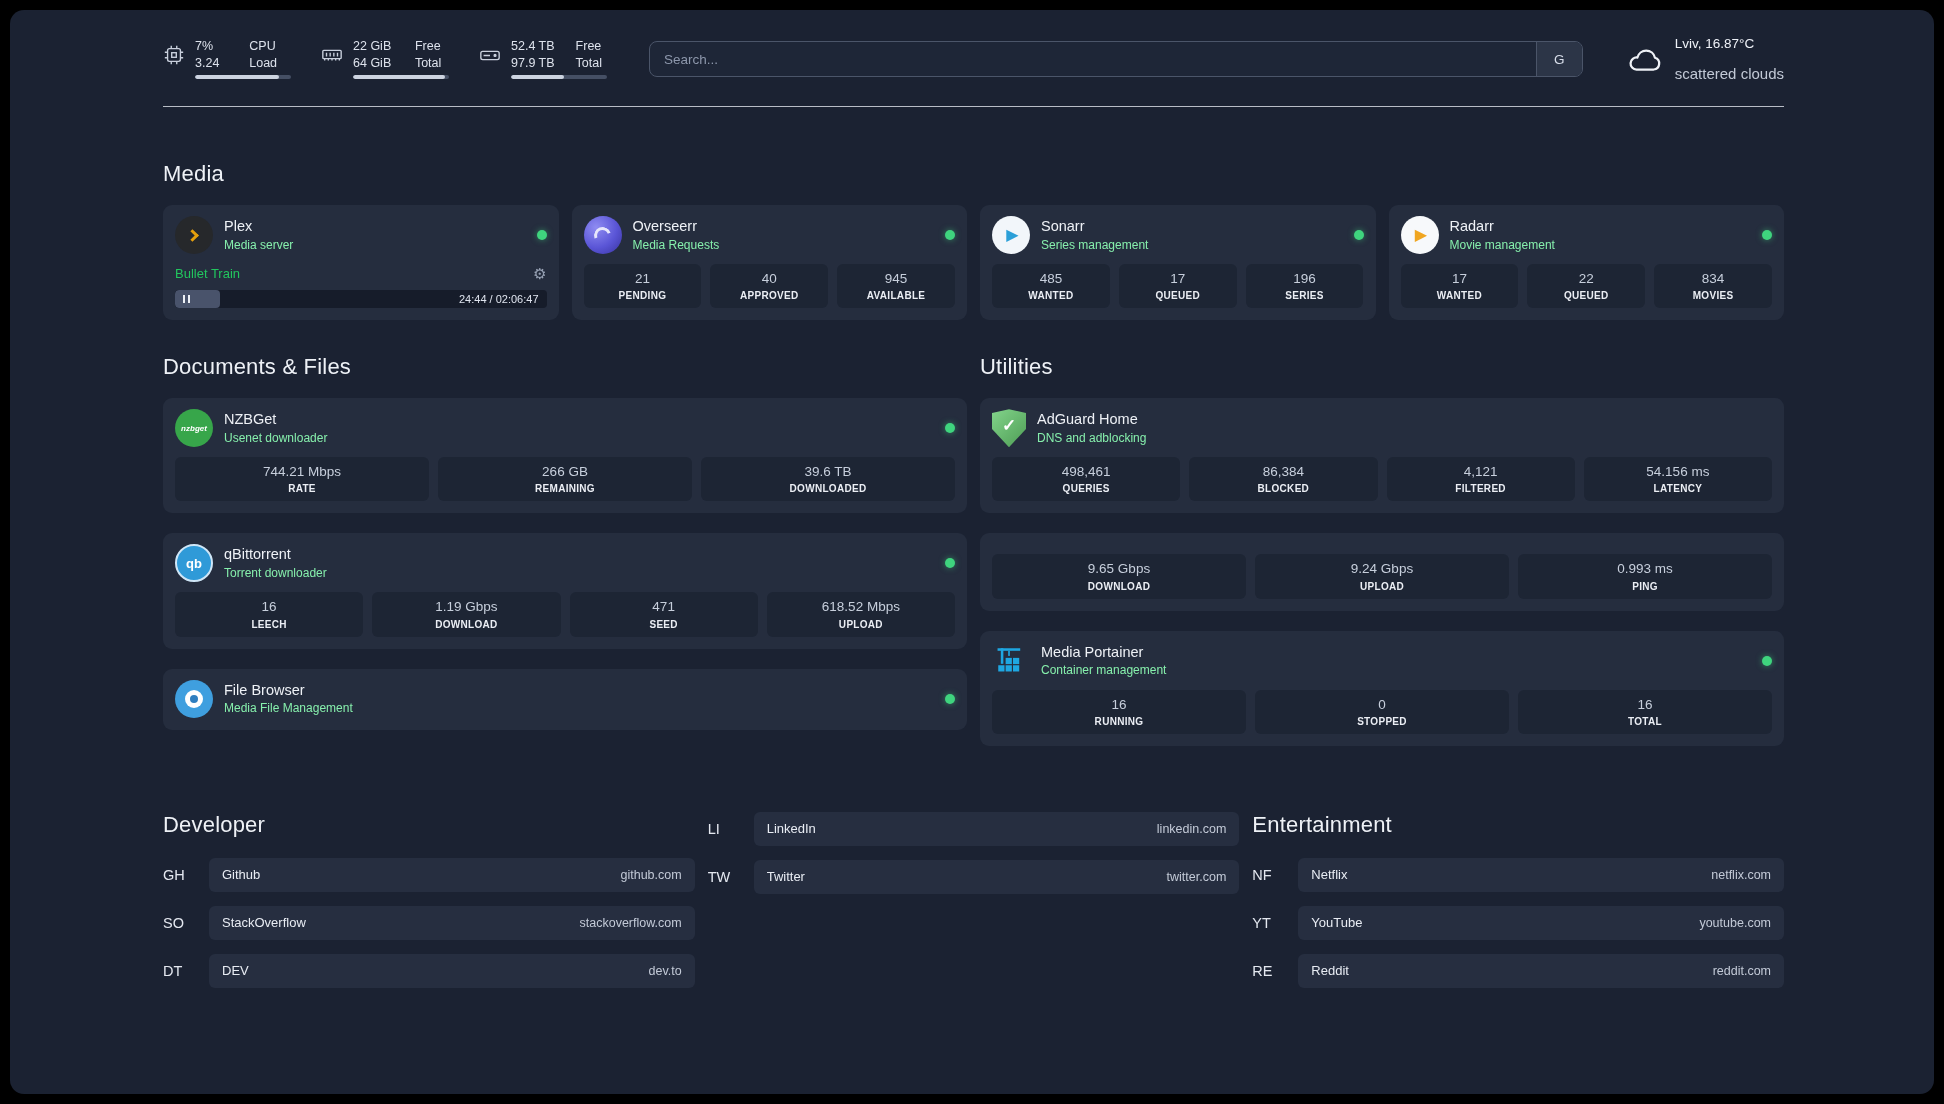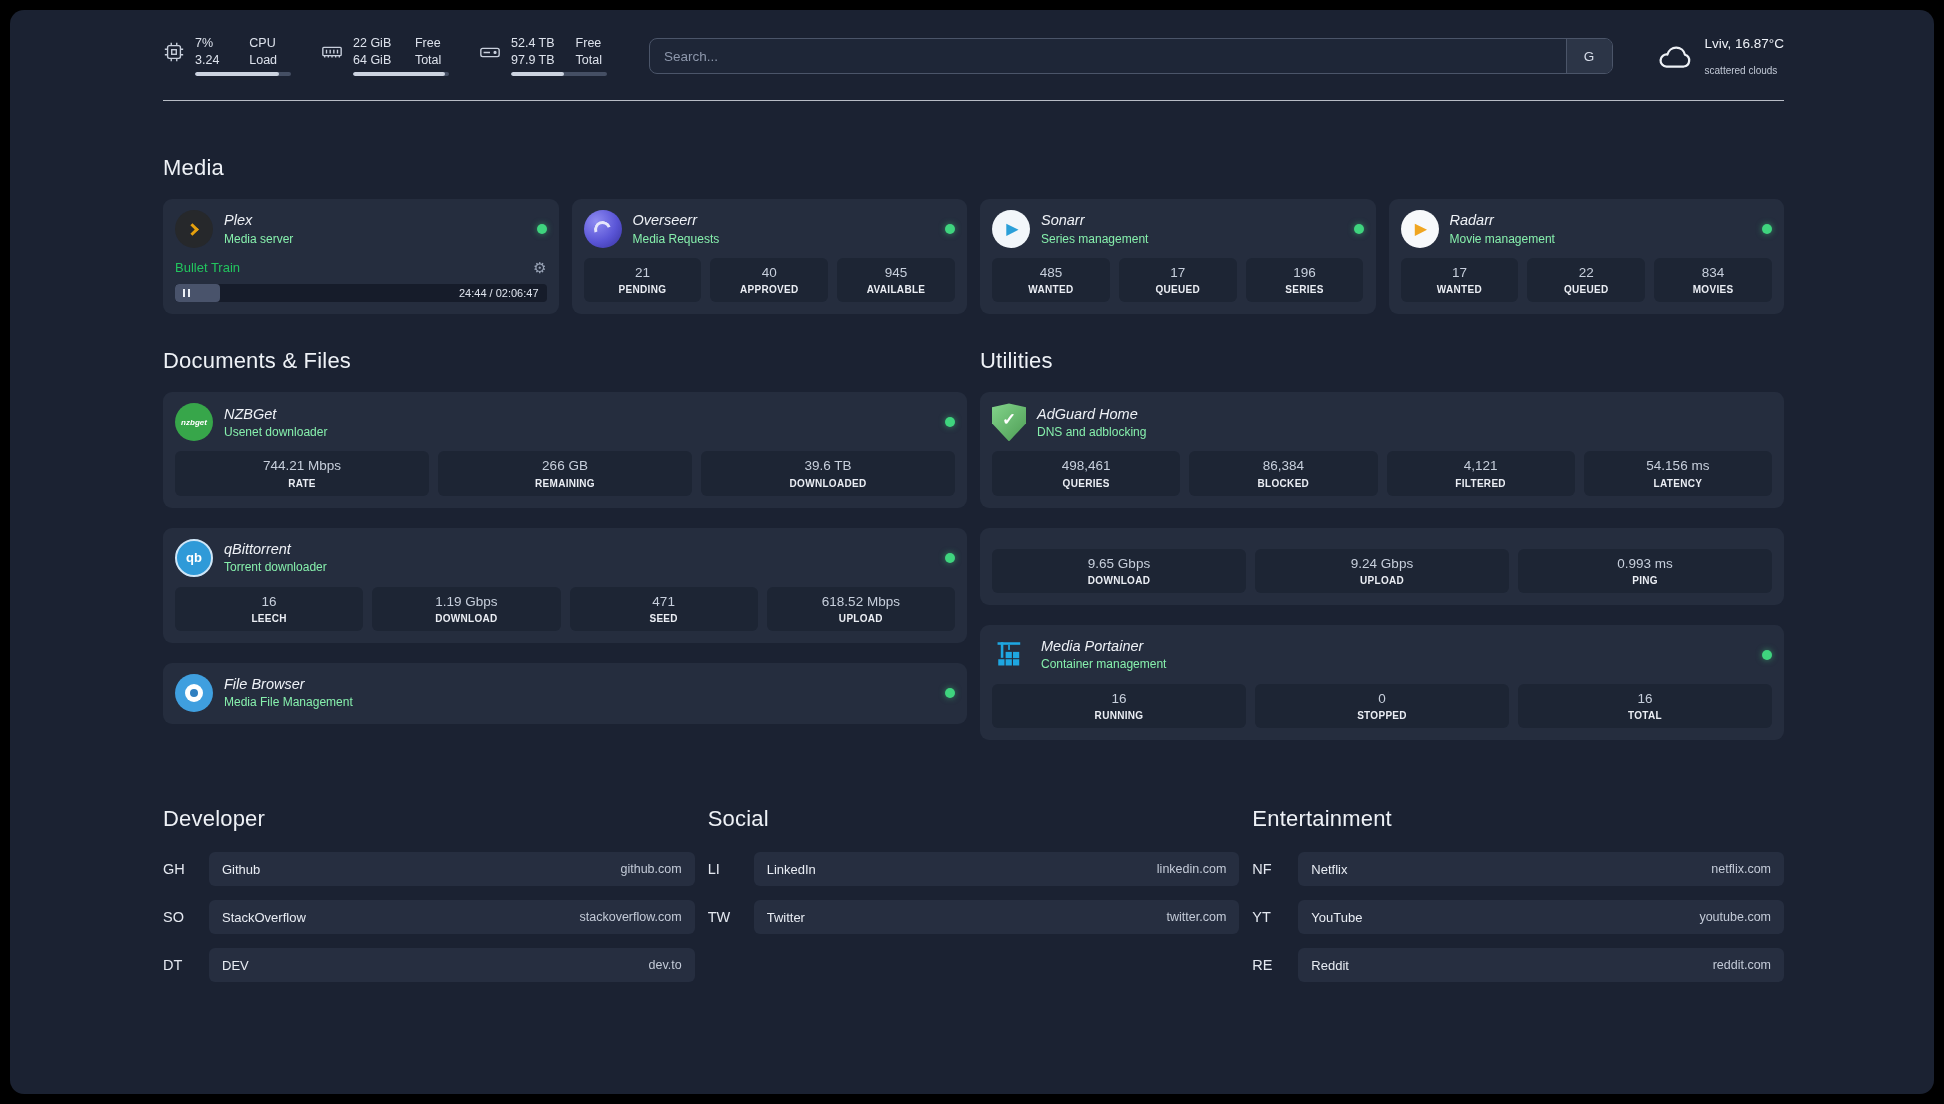--- a/index.html
+++ b/index.html
@@ -20,36 +20,36 @@
   .res-fill{height:100%;background:#ccd3e0;border-radius:2px;}
   .search{flex:1;display:flex;height:36px;margin:0 42px;border:1px solid #4b5569;border-radius:8px;
     background:#1e2637;overflow:hidden;}
   .search input{flex:1;background:transparent;border:none;outline:none;color:#dfe4ee;
     font-size:13.5px;padding:0 14px;font-family:inherit;}
   .search input::placeholder{color:#8d97ab;}
   .search-btn{width:46px;background:#2c3547;border:none;border-left:1px solid #4b5569;
     color:#d8deea;font-size:13.5px;cursor:pointer;font-family:inherit;}
   .weather{display:flex;align-items:center;gap:12px;}
   .weather-loc{font-size:13.5px;color:#eef1f7;}
-  .weather-cond{font-size:10px;color:#c2c9d6;margin-top:14px;}
+  .weather-cond{font-size:15px;color:#c2c9d6;margin-top:14px;}
   .divider{height:1px;background:#d3d8e1;opacity:.85;margin-top:24px;}
 
   
   .section-title{font-size:22px;font-weight:500;color:#eef1f6;letter-spacing:.2px;}
   .media-section{margin-top:54px;}
   .media-grid{margin-top:18px;display:grid;grid-template-columns:repeat(4,1fr);gap:13px;align-items:start;}
   .two-col{display:grid;grid-template-columns:1fr 1fr;gap:13px;margin-top:34px;align-items:start;}
   .col .section-title{margin-bottom:18px;}
   .col-stack{display:flex;flex-direction:column;gap:20px;}
 
   
   .card{background:#252d3e;border-radius:9px;padding:11px 12px 12px;cursor:pointer;}
   .card-header{display:flex;align-items:center;gap:11px;}
   .service-text{line-height:1.2;}
-  .service-name{font-size:14.5px;font-weight:500;color:#eef1f6;font-style:italic;}
+  .service-name{font-size:14.5px;font-weight:500;color:#eef1f6;}
   .service-desc{font-size:12px;color:#86efac;margin-top:2px;}
   .status-dot{width:10px;height:10px;border-radius:50%;background:#3fd47e;margin-left:auto;
     box-shadow:0 0 6px rgba(63,212,126,.55);flex:none;}
   .stats-row{display:flex;gap:9px;margin-top:10px;}
   .stat{flex:1;background:#1d2534;border-radius:6px;padding:7px 4px 6px;text-align:center;line-height:1.2;}
   .stat-value{font-size:13.5px;color:#c7cfdc;}
   .stat-label{font-size:10px;font-weight:700;color:#ebeef4;margin-top:3px;letter-spacing:.3px;}
 
   
   .player{margin-top:12px;}
@@ -499,21 +499,20 @@
       <div class="bm-row">
         <span class="bm-abbr">DT</span>
         <a class="bm-bar">
           <span class="bm-name">DEV</span>
           <span class="bm-domain">dev.to</span>
         </a>
       </div>
     </div>
 
     <div class="bm-group">
-      <h2 class="section-title" style="margin:0 0 20px;">Social</h2>
       <div class="bm-row">
         <span class="bm-abbr">LI</span>
         <a class="bm-bar">
           <span class="bm-name">LinkedIn</span>
           <span class="bm-domain">linkedin.com</span>
         </a>
       </div>
       <div class="bm-row">
         <span class="bm-abbr">TW</span>
         <a class="bm-bar">

